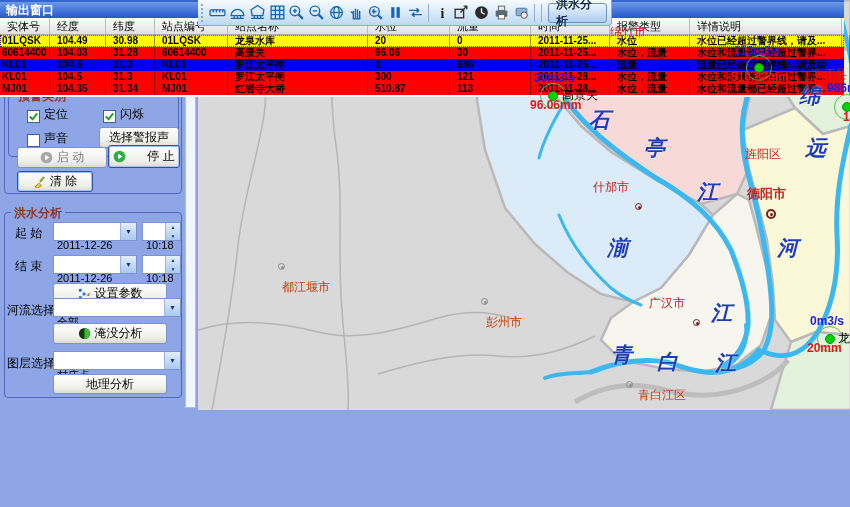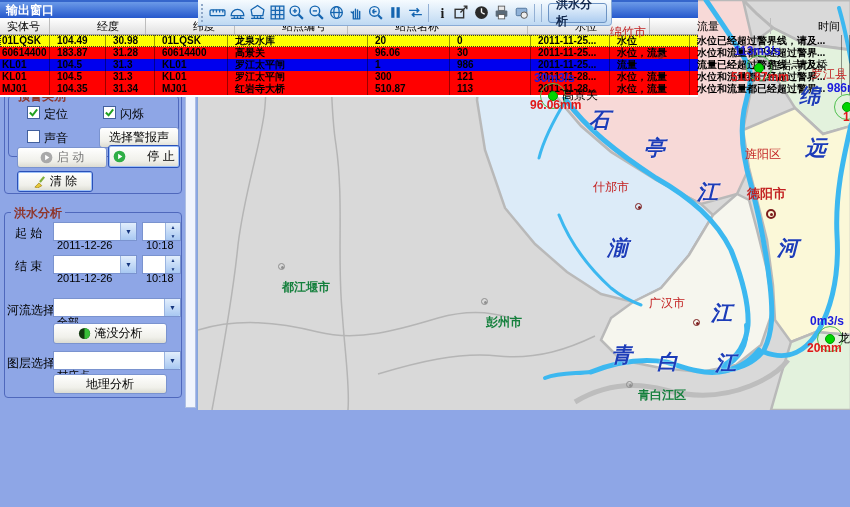--- a/index.html
+++ b/index.html
@@ -26,39 +26,39 @@
   .group-title { position:absolute; top:-8px; left:6px; background:#8ea6e6; padding:0 3px;
     color:#8e352a; font-weight:bold; font-size:12px; white-space:nowrap; }
   .lbl { position:absolute; color:#000; font-size:12px; white-space:nowrap; }
 
   .xpbtn { position:absolute; background:linear-gradient(180deg,#ffffff,#f0f0ea 70%,#dcdcd2);
     border:1px solid #7a93cf; border-radius:3px; font-size:12px; color:#000; text-align:right;
     display:flex; align-items:center; justify-content:center; gap:4px; cursor:default; white-space:nowrap; }
   .xpbtn.focused { border:1px solid #2a50b8; box-shadow:0 0 0 1px #9cc0f8 inset; }
   .ipt { position:absolute; background:#fff; border:1px solid #7a93cf; font-size:12px; padding:1px 3px; }
 
-  .cbx { position:absolute; display:flex; align-items:flex-start; gap:4px; }
+  .cbx { position:absolute; display:flex; align-items:flex-end; gap:4px; }
   .cbx .box { width:13px; height:13px; background:#fff; border:1px solid #42609e; position:relative; }
   .combo { position:absolute; background:#fff; border:1px solid #7a93cf; font-size:11px; }
   .combo .val { position:absolute; left:3px; top:2px; white-space:nowrap;margin-top:14px; }
   .combo .drop { position:absolute; right:0; top:0; bottom:0; width:16px;
     background:linear-gradient(180deg,#e2eefc,#a8c8f2); border-left:1px solid #9ab4e0;
     border-radius:0 1px 1px 0; font-size:7px; color:#15367e; display:flex; align-items:center; justify-content:center; }
   .spin { position:absolute; right:0; top:0; bottom:0; width:15px; background:linear-gradient(180deg,#e2eefc,#a8c8f2);
     border-left:1px solid #9ab4e0; font-size:5px; color:#15367e; display:flex; flex-direction:column;
     align-items:center; justify-content:space-around; }
 
   
   #map { position:absolute; left:197px; top:0; width:653px; height:410px; background:#d9d9d9;
     overflow:hidden; border-left:1px solid #86a7d8; }
   #map svg.base { position:absolute; left:0; top:0; }
   .maplabel { position:absolute; white-space:nowrap; z-index:5; }
   .city-red { color:#c32222; font-size:12px; }
   .city-red.big { font-size:13px; font-weight:bold; }
-  .city-gray { color:#15803d; font-size:12px;font-weight:bold; }
+  .city-gray { color:#c2410c; font-size:12px; }
   .towndot { position:absolute; width:7px; height:7px; border:1px solid #7c1d1d; border-radius:50%; z-index:4; }
   .towndot::after { content:''; position:absolute; left:1.5px; top:1.5px; width:3px; height:3px; background:#7c1d1d; border-radius:50%; }
   .towndot.big { width:10px; height:10px; border-width:2px; }
   .towndot.big::after { left:2px; top:2px; width:3px; height:3px; }
   .towndot.gray { border-color:#8f8f8f; } .towndot.gray::after { background:#8f8f8f; }
   .rch { position:absolute; font-family:"DejaVu Serif","Liberation Serif",serif; font-style:italic;
     font-weight:bold; font-size:21px; color:#1c3cb8; z-index:5; text-shadow:0 0 2px rgba(255,255,255,.75); }
   .stn-ring { position:absolute; width:26px; height:26px; border:1px solid #4ec04e; border-radius:50%; z-index:6; }
   .stn-dot { position:absolute; width:10px; height:10px; background:#00d400; border:1px solid #009a00; border-radius:50%; z-index:7; }
   .stn-flow { position:absolute; color:#1b1bdd; font-size:12px; font-weight:bold; z-index:8; white-space:nowrap; }
@@ -70,25 +70,25 @@
     background:linear-gradient(180deg,#f6fbff,#bfd9f2); border-bottom:1px solid #89abd6;
     border-right:1px solid #89abd6; border-radius:0 0 4px 0; display:flex; align-items:center; padding:0 4px 0 3px; }
   .grip { width:3px; height:18px; border-left:2px dotted #8fa8c8; margin-right:4px; }
   .ticon { width:22px; height:22px; display:flex; align-items:center; justify-content:center; border-radius:2px; }
   .tsep { width:1px; height:18px; background:#93b0d4; margin:0 3px; }
   #map3d-btn { height:20px; padding:0 7px; margin-left:3px; font-size:12px; font-weight:bold; color:#10264c;
     background:linear-gradient(180deg,#eaf4fd,#aecdf0); border:1px solid #6d94c4; border-radius:3px;
     display:flex; align-items:center; }
 
   
-  #output { position:absolute; left:0; top:410; width:698px; height:97px; background:#fff; border-top:2px solid #3566cc; }
+  #output { position:absolute; left:0; top:410; width:844px; height:97px; background:#fff; border-top:2px solid #3566cc; }
   .out-title { height:16px; background:linear-gradient(180deg,#6b9ae8,#2558cc); color:#fff;
     font-size:12px; font-weight:bold; padding:0 6px; line-height:16px; }
   .tgrid { display:grid; grid-template-columns:50px 56px 49px 73px 140px 82px 81px 79px 80px 152px 8px; }
-  .thead { height:17px; background:linear-gradient(180deg,#ffffff,#e0e0e0); border-bottom:1px solid #a8a8a8;gap:40px; }
+  .thead { height:17px; background:linear-gradient(180deg,#ffffff,#e0e0e0); border-bottom:1px solid #a8a8a8; }
   .thead > div { font-size:11px; color:#000; padding:1px 0 0 7px; border-right:1px solid #bdbdbd;
     overflow:hidden; white-space:nowrap; }
   .trow { height:12px; }
   .trow > div { font-size:10px; font-weight:bold; line-height:12px; padding-left:7px;
     border-right:1px solid rgba(0,0,0,.4); overflow:hidden; white-space:nowrap; color:#000; }
   .trow > div:first-child { padding-left:2px; }
   .row-yellow { background:#ffff00; outline:1px dotted #333; outline-offset:-1px; }
   .row-red { background:#ff0000; }
   .row-blue { background:#0000ee; }
 
@@ -210,20 +210,31 @@
         <span class="drop">▼</span>
       </span>
       <span class="combo" style="left:137px;top:42px;width:39px;height:19px;">
         <span class="val">10:18</span>
         <span class="spin">
             <span>▲</span>
             <span>▼</span>
           </span>
       </span>
 
+      <button class="xpbtn" style="left:48px;top:70px;width:114px;height:21px;">
+        <span>
+          <svg width="13" height="13" viewBox="0 0 14 14">
+              <rect x="1" y="2" width="3" height="3" fill="#2a6cd8"></rect>
+              <rect x="5" y="6" width="3" height="3" fill="#2a6cd8"></rect>
+              <rect x="1" y="10" width="3" height="3" fill="#2a6cd8"></rect>
+              <path d="M9,9 l4,-3 -1,4 z" fill="#c07030"></path>
+            </svg>
+        </span>
+        <span>设置参数</span>
+      </button>
 
       <span class="lbl" style="left:2px;top:89px;">河流选择</span>
       <span class="combo" style="left:48px;top:85px;width:128px;height:19px;">
         <span class="val">全部</span>
         <span class="drop">▼</span>
       </span>
 
       <button class="xpbtn" style="left:48px;top:110px;width:114px;height:21px;">
         <span>
           <svg width="13" height="13" viewBox="0 0 14 14">
@@ -459,21 +470,21 @@
       <div>龙泉水库</div>
       <div>20</div>
       <div>0</div>
       <div>2011-11-25...</div>
       <div>水位</div>
       <div>水位已经超过警界线，请及...</div>
       <div></div>
     </div>
     <div class="tgrid trow row-red">
       <div>60614400</div>
-      <div>183.87</div>
+      <div>104.03</div>
       <div>31.28</div>
       <div>60614400</div>
       <div>高景关</div>
       <div>96.06</div>
       <div>30</div>
       <div>2011-11-25...</div>
       <div>水位，流量</div>
       <div>水位和流量都已经超过警界...</div>
       <div></div>
     </div>

